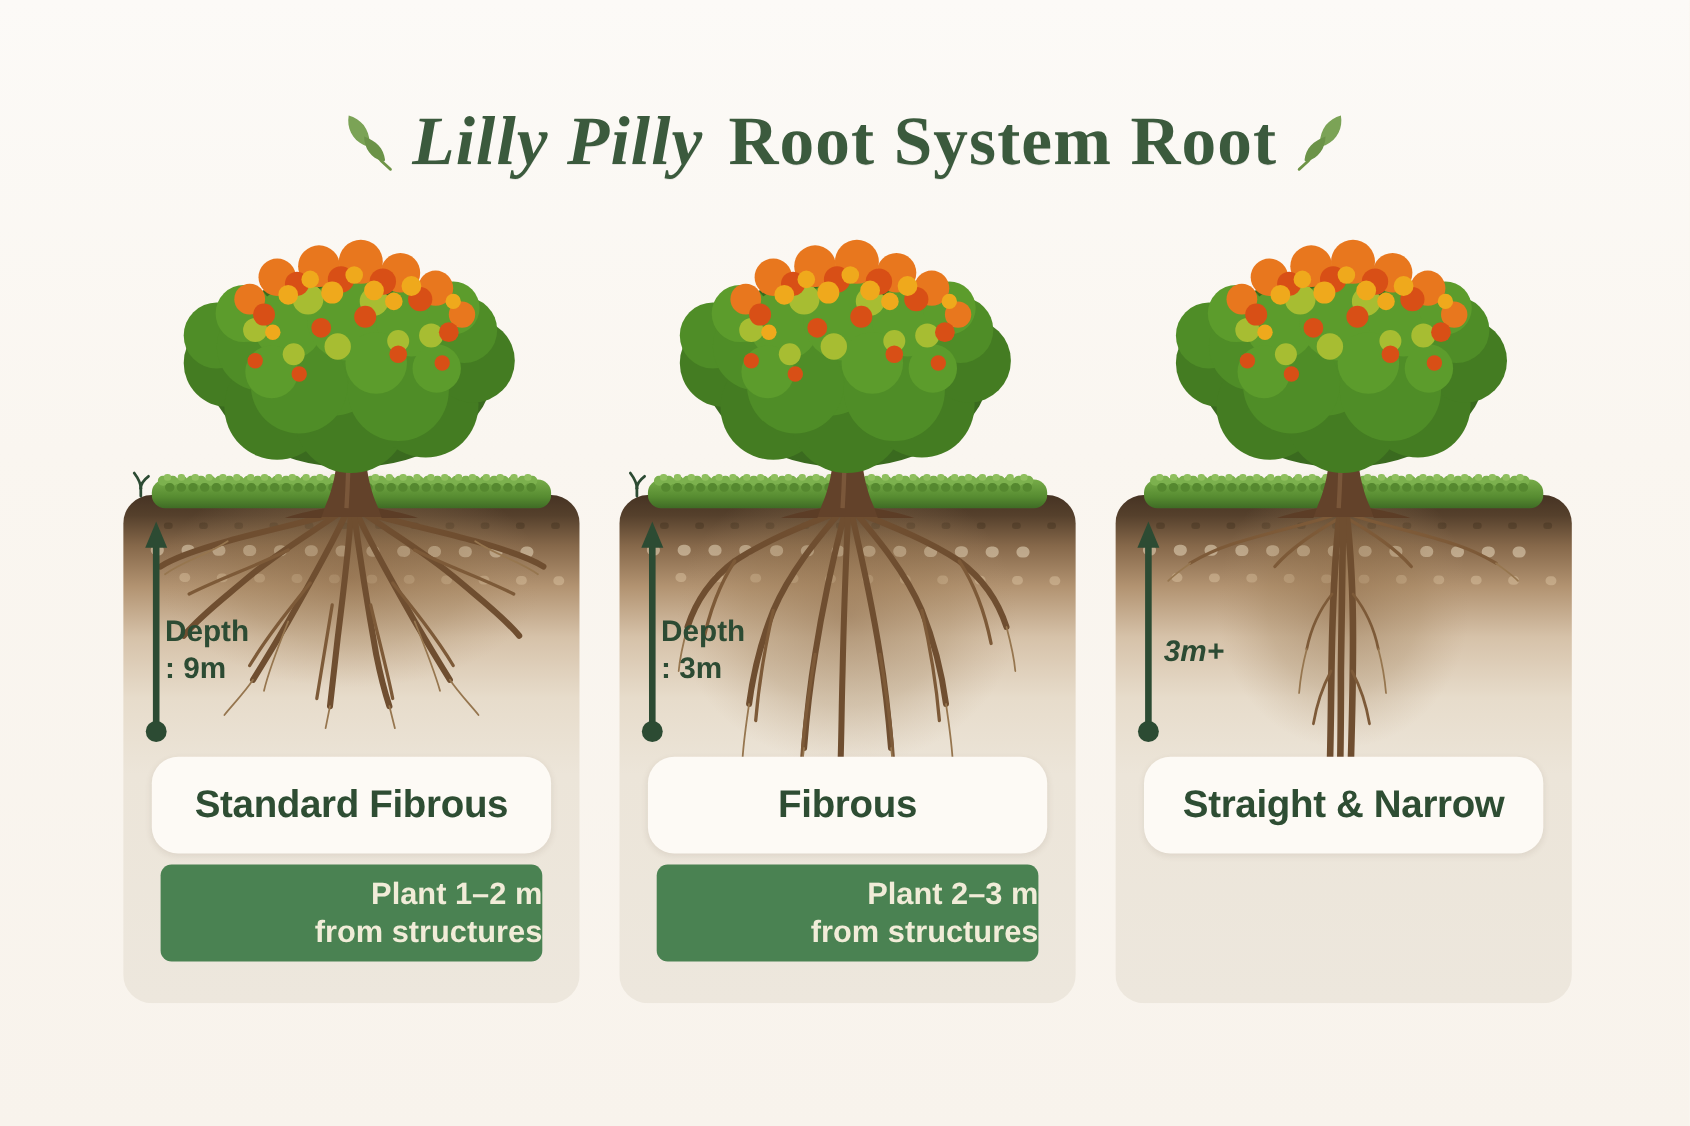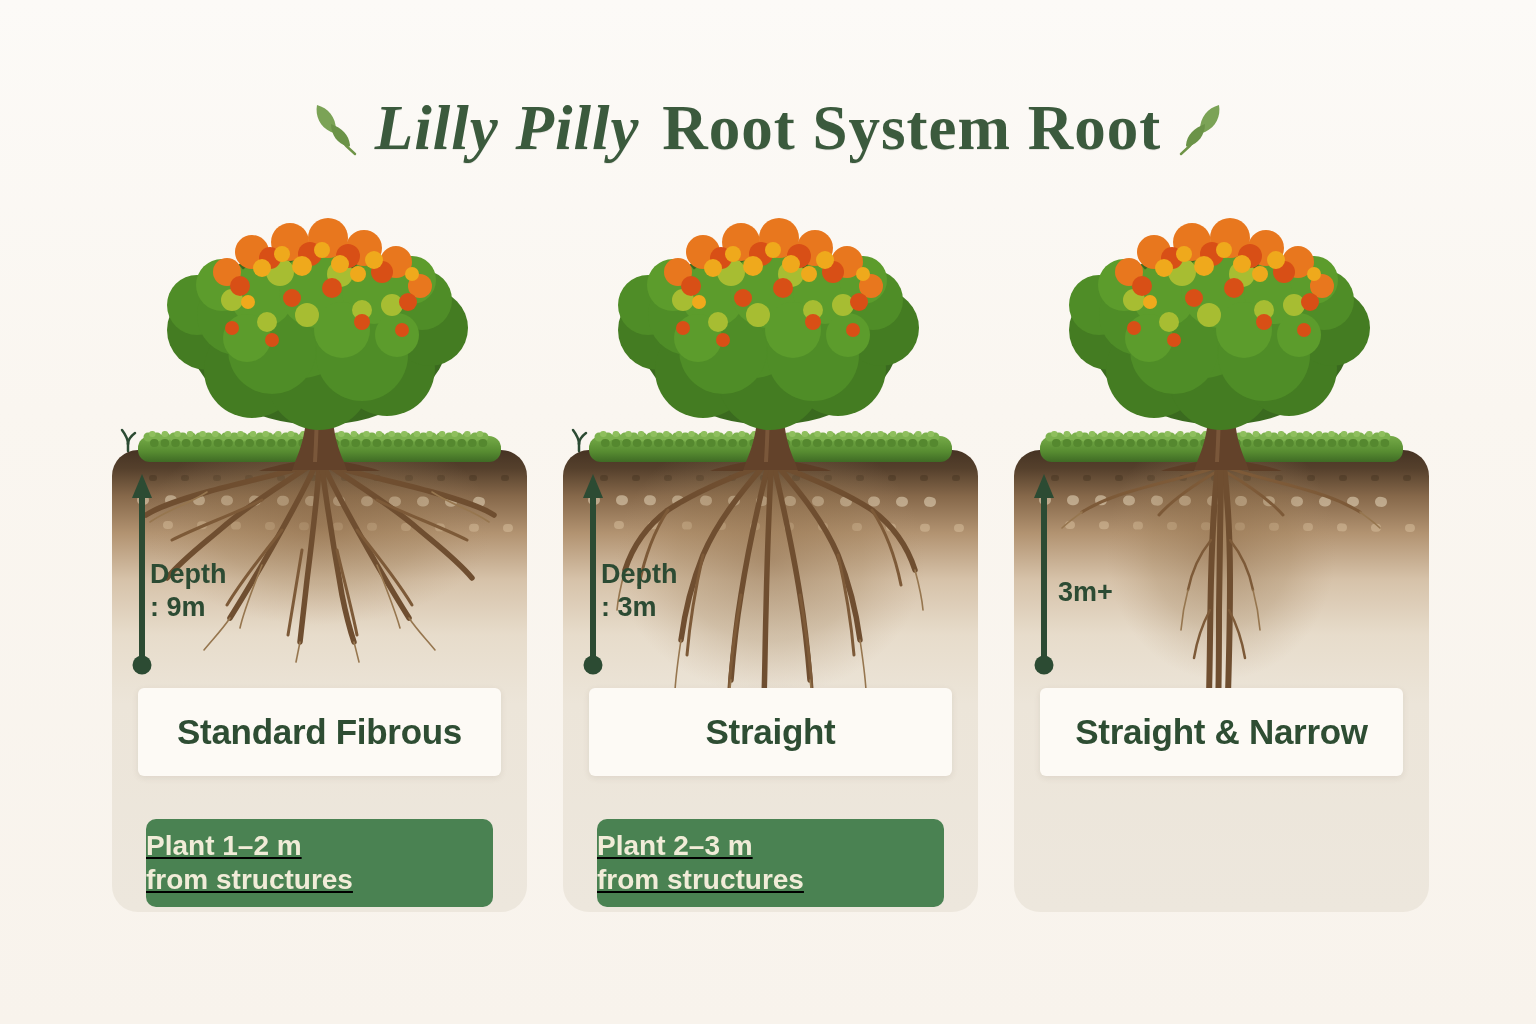--- a/index.html
+++ b/index.html
@@ -34,36 +34,35 @@
   
   .panel{position:absolute;top:210px;width:415px;height:702px;}
   .panel.p1{left:112px;}
   .panel.p2{left:563px;}
   .panel.p3{left:1014px;}
   .illus{position:absolute;left:0;top:0;width:415px;height:702px;display:block;}
   .depth-label{
     position:absolute;left:38px;top:348px;
     font-size:27px;font-weight:700;color:#2c4b33;line-height:1.22;
   }
-  .depth-label.single{top:366px;left:44px;}
+  .depth-label.single{top:366px;left:44px;font-style:italic;}
   .name-box{
     position:absolute;left:26px;top:478px;width:363px;height:88px;
-    background:#fdfaf5;border-radius:6px;
+    background:#fdfaf5;border-radius:24px;
     box-shadow:0 2px 6px rgba(90,70,50,0.10);
     display:flex;align-items:center;justify-content:center;
   }
   .name-box span{
     font-size:35px;font-weight:700;color:#2e4d33;letter-spacing:-0.3px;white-space:nowrap;
   }
   .green-box{
-    position:absolute;left:34px;top:609px;width:347px;height:88px;
+    position:absolute;left:34px;top:576px;width:347px;height:88px;
     background:#4a8252;border-radius:10px;
-    display:flex;flex-direction:column;align-items:flex-start;justify-content:center;
+    display:flex;flex-direction:column;align-items:flex-end;justify-content:center;
     line-height:1.22;
-    text-decoration:underline;
   }
   .green-box div{font-size:28px;font-weight:700;color:#f1ecd8;white-space:nowrap;}
   .hidden-defs{position:absolute;width:0;height:0;overflow:hidden;}
 </style>
 </head>
 <body>
 
 <svg class="hidden-defs" aria-hidden="true">
   <defs>
     <linearGradient id="soilGrad" x1="0" y1="240" x2="0" y2="702" gradientUnits="userSpaceOnUse">
@@ -294,21 +293,21 @@
       <use href="#depthMarker"></use>
       <g transform="translate(10,218)">
           <use href="#sproutIcon"></use>
         </g>
     </svg>
     <div class="depth-label">
       <div>Depth</div>
       <div>: 3m</div>
     </div>
     <div class="name-box">
-      <span>Straight</span>
+      <span>Fibrous</span>
     </div>
     <div class="green-box">
       <div>Plant 2–3 m</div>
       <div>from structures</div>
     </div>
   </div>
 
   <div class="panel p3">
     <svg class="illus" viewBox="0 0 415 702">
       <rect x="0" y="240" width="415" height="462" rx="26" fill="url(#soilGrad)"></rect>

